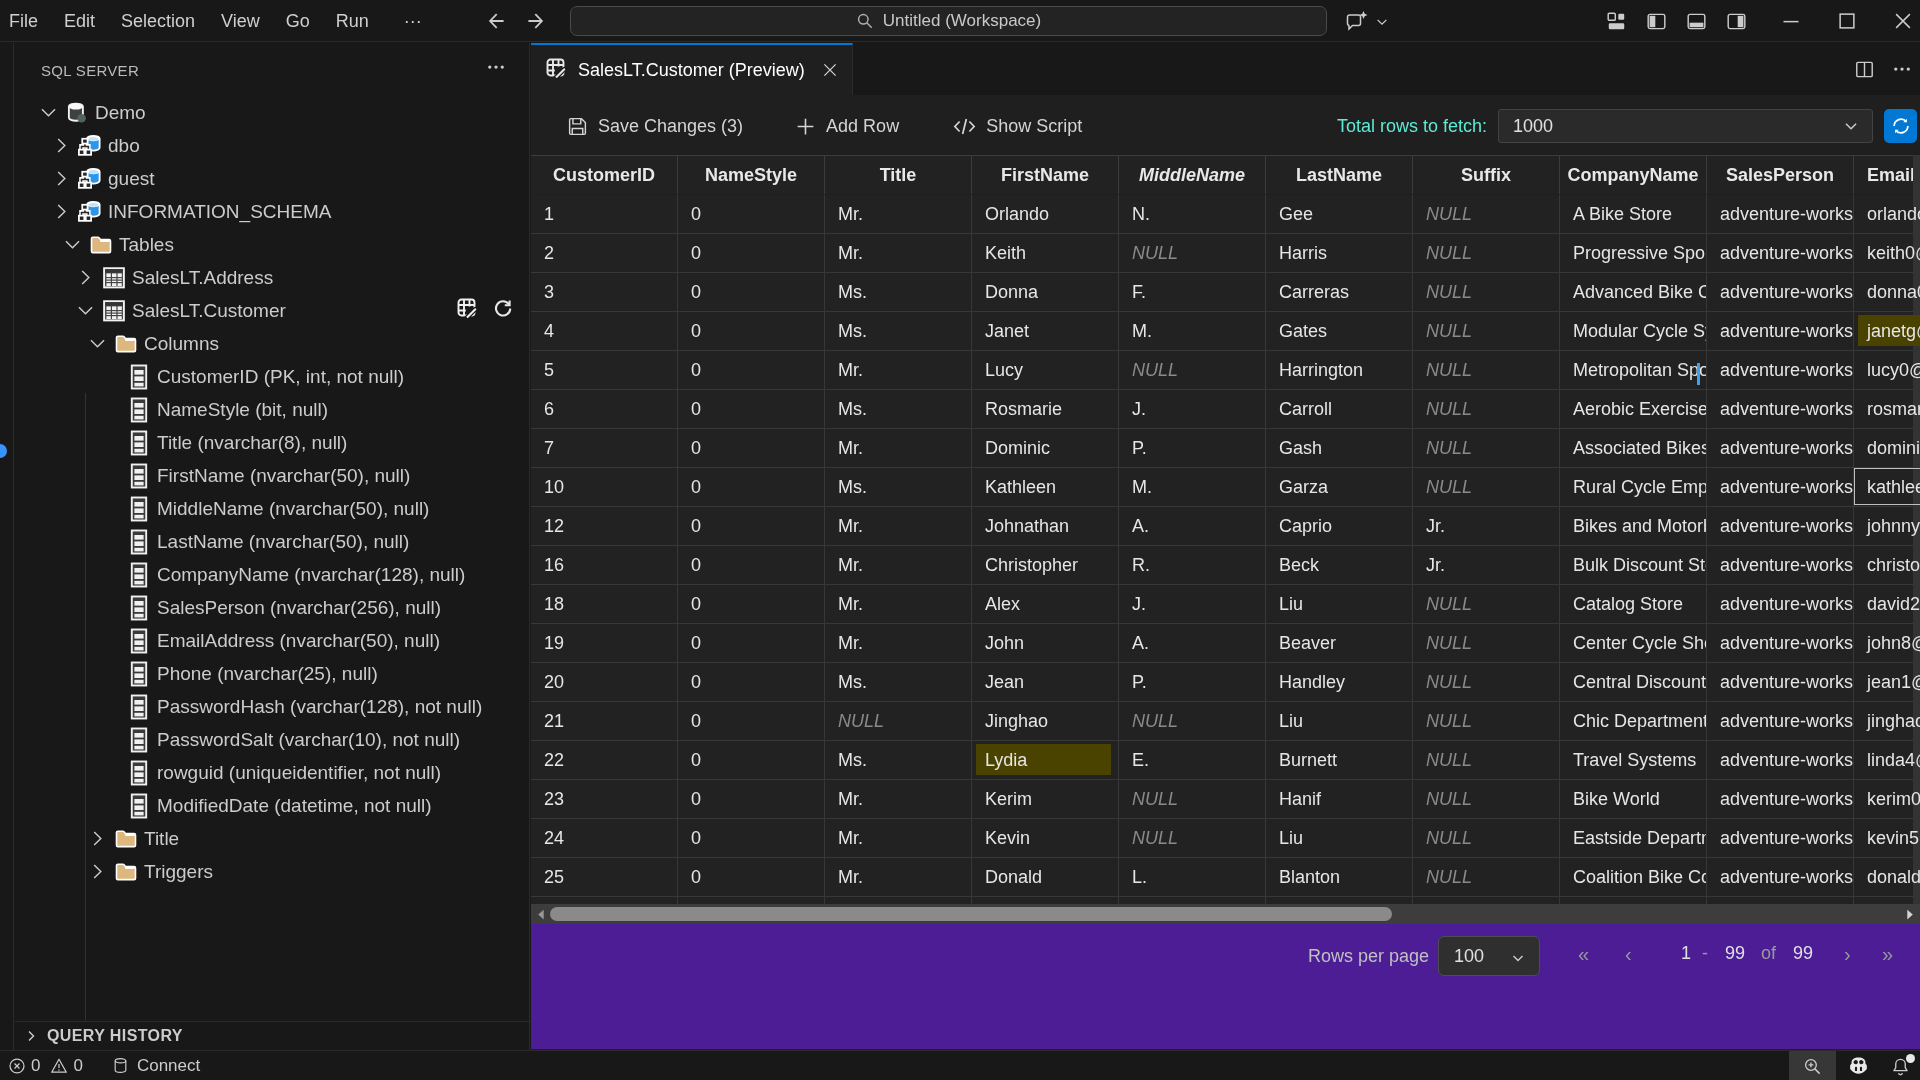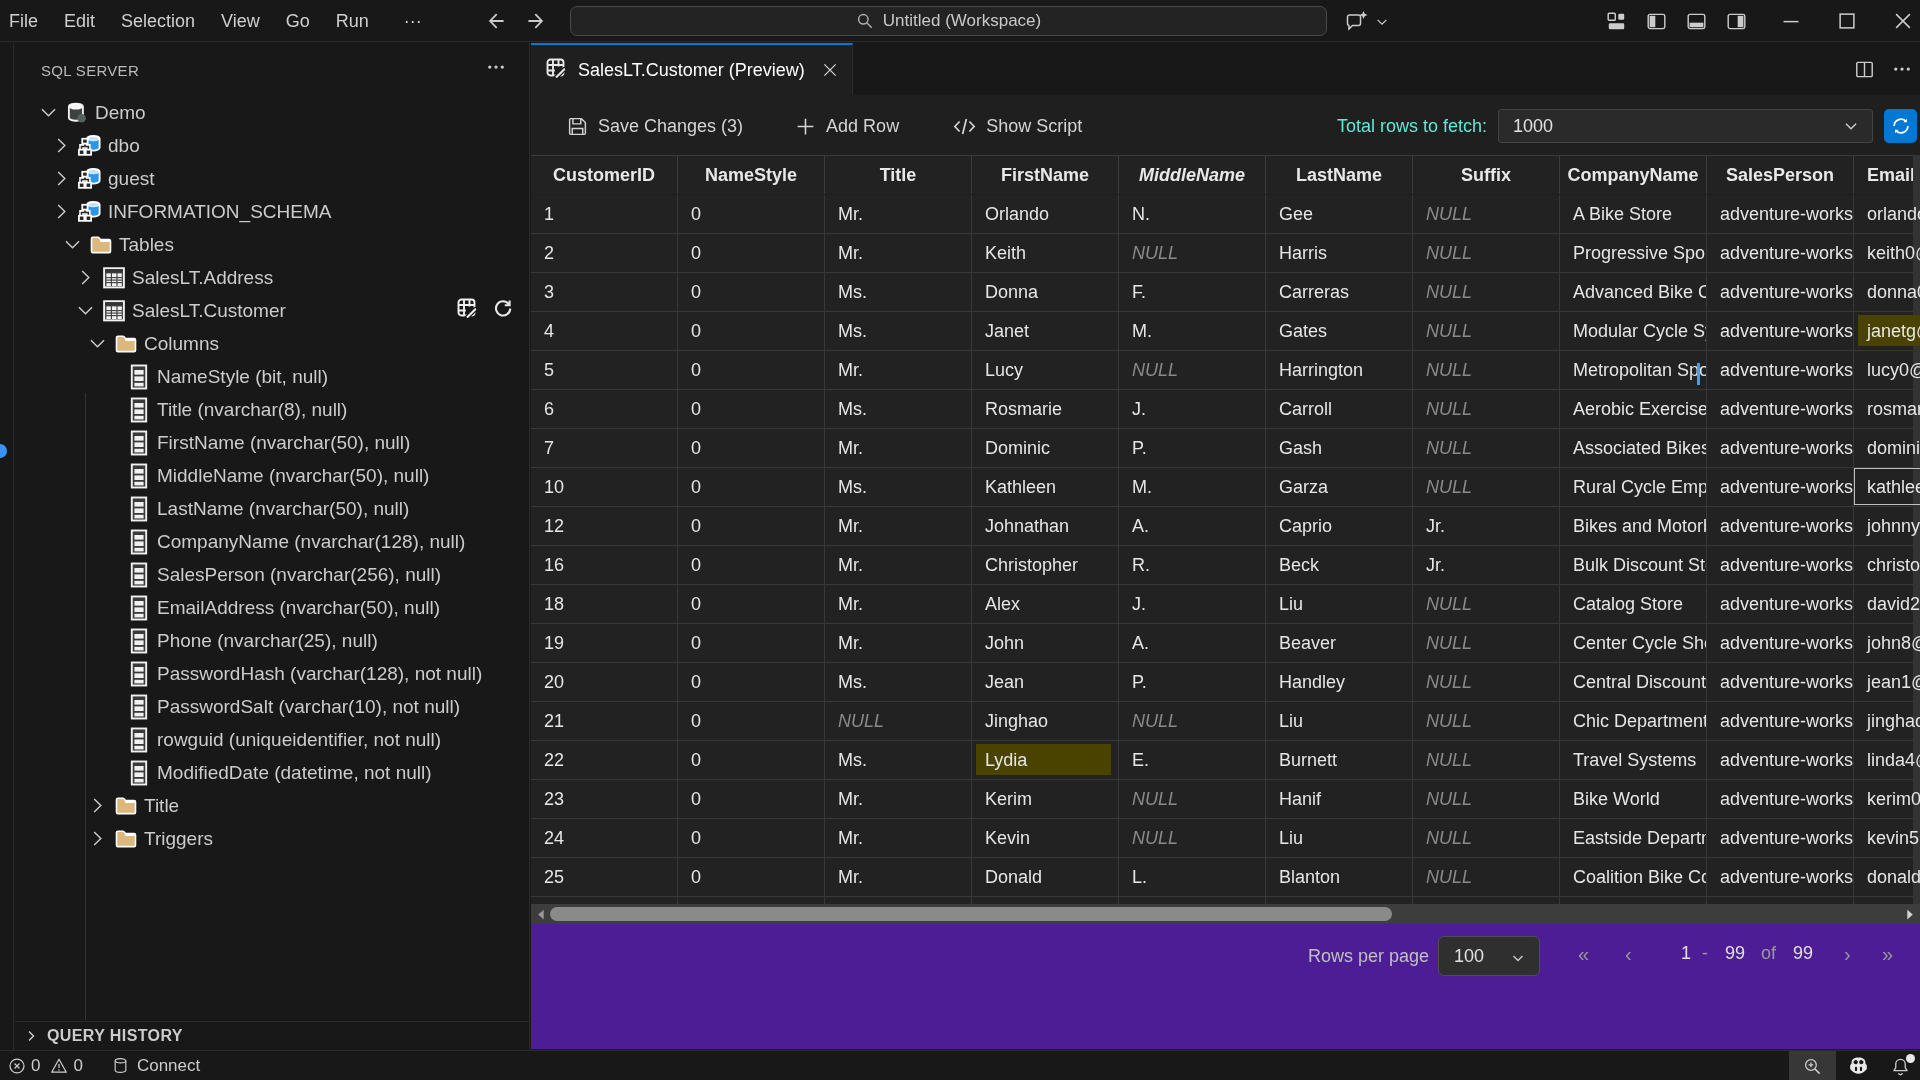--- a/index.html
+++ b/index.html
@@ -403,20 +403,33 @@
             <span class="tree-icon" style="left: 112px;">
               <svg width="22" height="26" viewBox="0 0 22 26">
                 <rect x="3.8" y="1.5" width="14.4" height="23" fill="#3a3a3a" stroke="#f0f0f0" stroke-width="1.9"></rect>
                 <g fill="#f0f0f0">
                   <rect x="6.4" y="6" width="9.2" height="4.6"></rect>
                   <rect x="6.4" y="12.4" width="9.2" height="4.6"></rect>
                   <rect x="6.4" y="18.8" width="9.2" height="3.6"></rect>
                 </g>
               </svg>
             </span>
+            <span class="tree-label" style="position: absolute; left: 142px;">CustomerID (PK, int, not null)</span>
+          </div>
+          <div class="tree-row">
+            <span class="tree-icon" style="left: 112px;">
+              <svg width="22" height="26" viewBox="0 0 22 26">
+                <rect x="3.8" y="1.5" width="14.4" height="23" fill="#3a3a3a" stroke="#f0f0f0" stroke-width="1.9"></rect>
+                <g fill="#f0f0f0">
+                  <rect x="6.4" y="6" width="9.2" height="4.6"></rect>
+                  <rect x="6.4" y="12.4" width="9.2" height="4.6"></rect>
+                  <rect x="6.4" y="18.8" width="9.2" height="3.6"></rect>
+                </g>
+              </svg>
+            </span>
             <span class="tree-label" style="position: absolute; left: 142px;">NameStyle (bit, null)</span>
           </div>
           <div class="tree-row">
             <span class="tree-icon" style="left: 112px;">
               <svg width="22" height="26" viewBox="0 0 22 26">
                 <rect x="3.8" y="1.5" width="14.4" height="23" fill="#3a3a3a" stroke="#f0f0f0" stroke-width="1.9"></rect>
                 <g fill="#f0f0f0">
                   <rect x="6.4" y="6" width="9.2" height="4.6"></rect>
                   <rect x="6.4" y="12.4" width="9.2" height="4.6"></rect>
                   <rect x="6.4" y="18.8" width="9.2" height="3.6"></rect>

